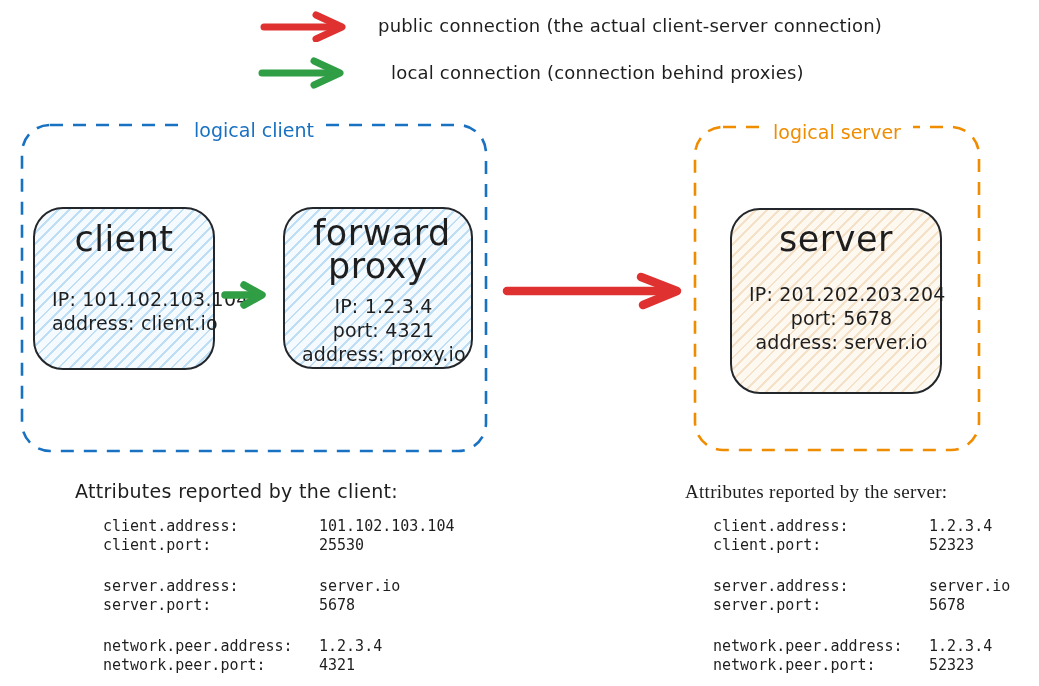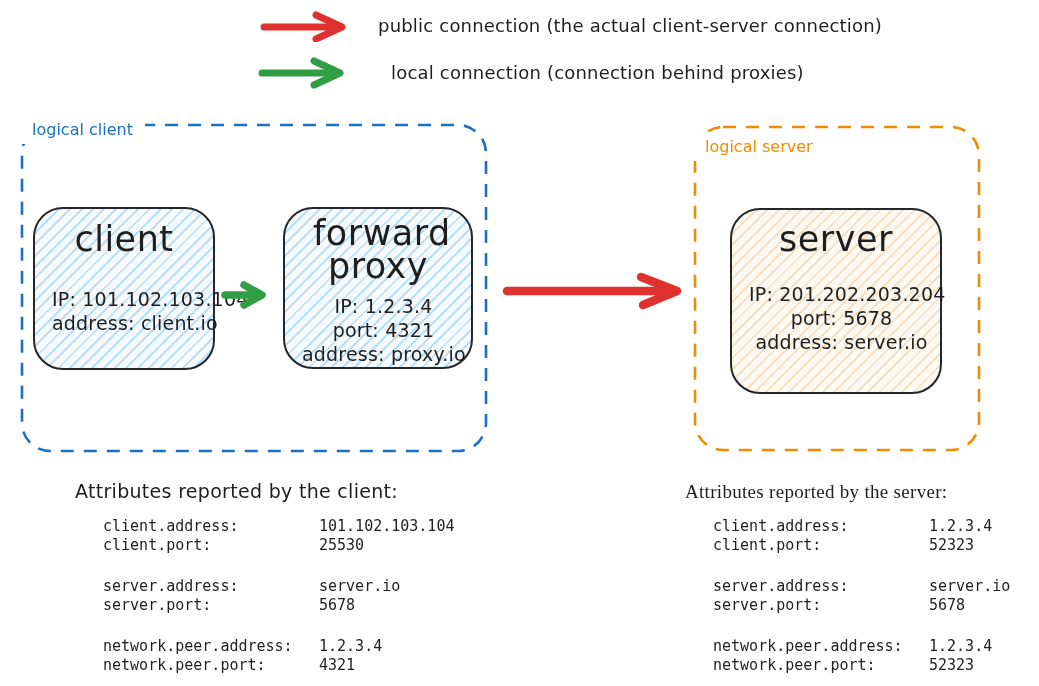--- a/index.html
+++ b/index.html
@@ -7,21 +7,21 @@
     position:relative; width:1039px; height:686px; background:#ffffff;
     font-family:"DejaVu Sans", sans-serif; color:#1e1e1e; overflow:hidden;
   }
   .abs { position:absolute; }
 
   
   .legend-label { position:absolute; font-size:18px; line-height:27px; letter-spacing:.2px; white-space:nowrap; }
 
   
   .group-label {
-    position:absolute; font-size:16px; line-height:26px; pointer-events:none;
+    position:absolute; text-align:center; font-size:19px; line-height:26px; pointer-events:none;
   }
   .group-label span { background:#ffffff; padding:1px 12px; display:inline-block; }
   .label-blue { color:#1971c2; }
   .label-orange { color:#f08c00; }
 
   
   .node {
     position:absolute; border:2px solid #23272b; border-radius:30px; box-sizing:border-box;
   }
   .node-blue {
@@ -96,21 +96,21 @@
   </div>
 
   <svg class="abs" style="left:499px; top:270px;" width="196" height="42" viewBox="0 0 196 42">
     <path d="M8 21 H166" stroke="#e03131" stroke-width="8.5" stroke-linecap="round" fill="none"></path>
     <path d="M142 7 L178 21 L144 35" stroke="#e03131" stroke-width="8.5" stroke-linecap="round" stroke-linejoin="round" fill="none"></path>
   </svg>
 
   <svg class="abs" style="left:693px; top:125px;" width="288" height="327" viewBox="0 0 288 327">
     <rect x="2" y="2" width="284" height="323" rx="28" fill="none" stroke="#f08c00" stroke-width="2.6" stroke-dasharray="13 10"></rect>
   </svg>
-  <div class="group-label label-orange" style="left:693px; top:118px; width:288px;margin-top:15px;">
+  <div class="group-label label-orange" style="left:693px; top:118px; width:288px;">
     <span>logical server</span>
   </div>
 
   <div class="node node-tan" style="left:730px; top:208px; width:212px; height:186px;">
     <div class="node-title" style="top:13px;">server</div>
     <div class="node-details" style="top:72px;">
       <div>IP: 201.202.203.204</div>
       <div>port: 5678</div>
       <div>address: server.io</div>
     </div>

